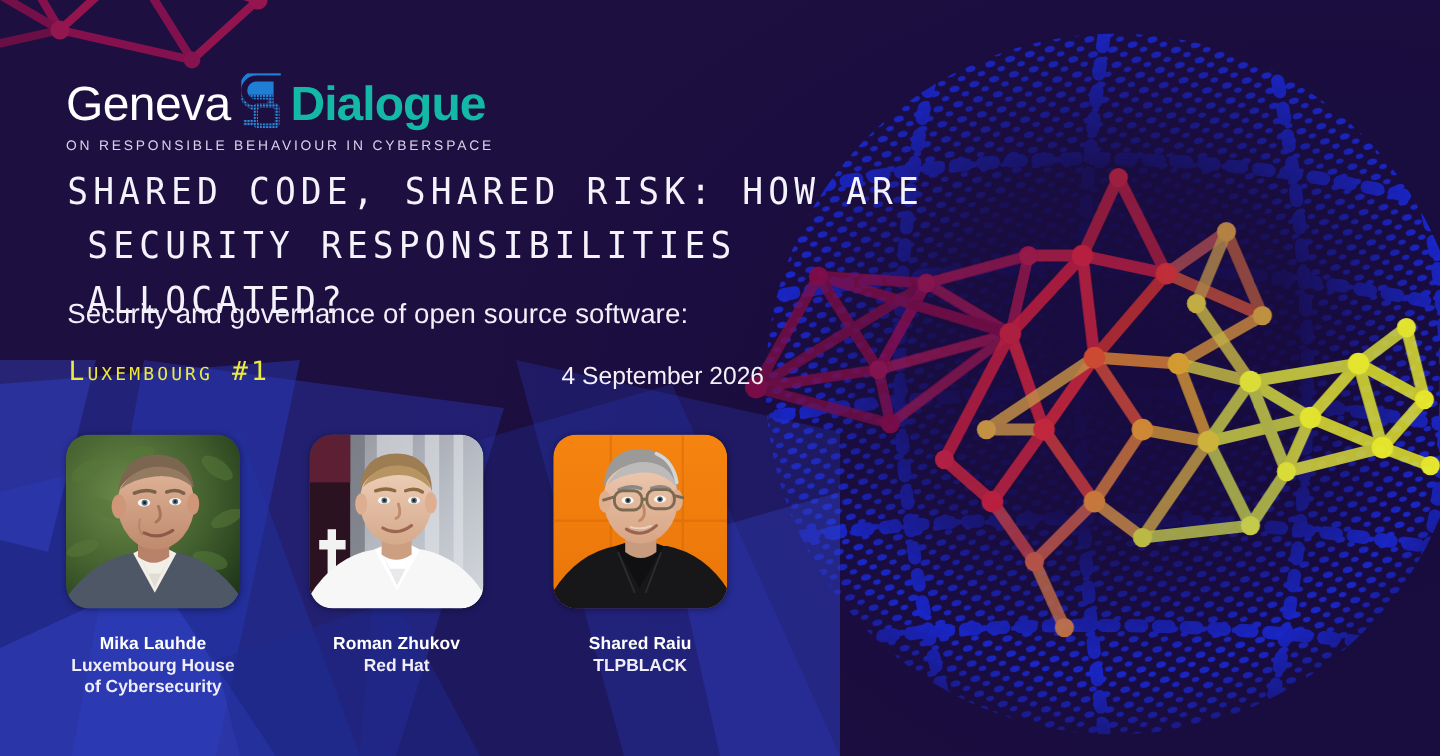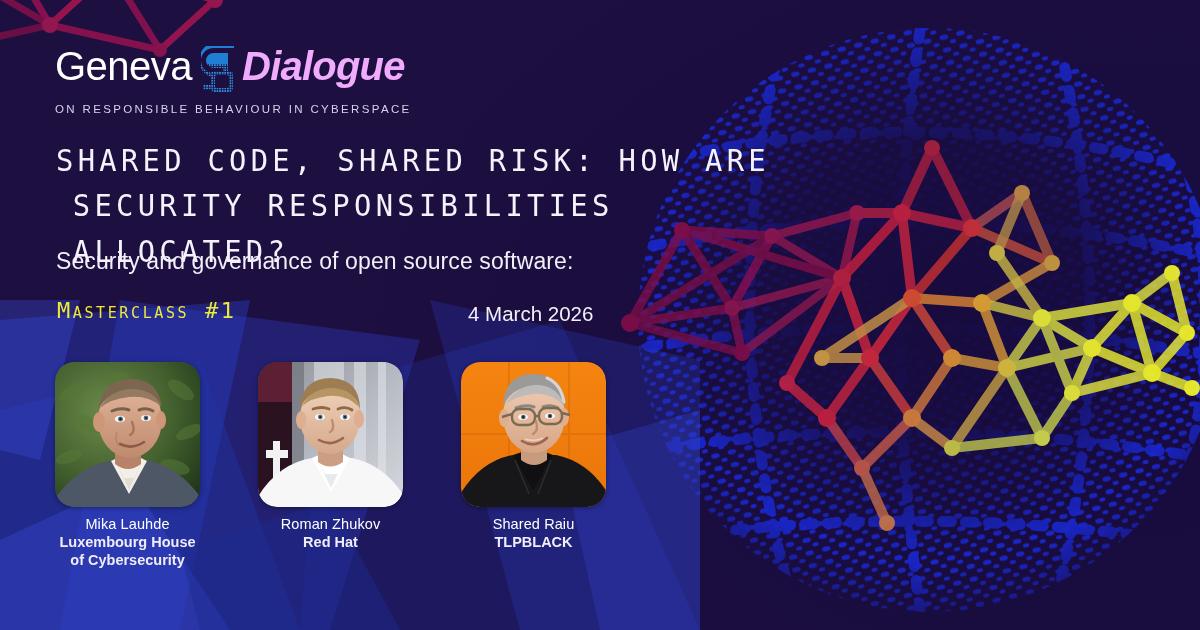--- a/index.html
+++ b/index.html
@@ -23,29 +23,29 @@
       radial-gradient(ellipse 780px 520px at 92% 58%, #170a3c 0%, #190c3e 45%, #1d0f40 100%),
       linear-gradient(120deg,#1e1042 0%, #1d0f40 55%, #180b3a 100%);
   }
   .bg-blue-polys { position:absolute; left:0; bottom:0; width:700px; height:330px; }
   .bg-globe { position:absolute; right:-40px; top:20px; width:620px; height:600px; opacity:.95; }
   .net-main { position:absolute; left:612px; top:118px; width:600px; height:420px; }
   .net-corner { position:absolute; left:-40px; top:-70px; width:300px; height:210px; }
 
   
   .logo-block { position:absolute; left:55px; top:46px; }
-  .logo-row { display:flex; align-items:flex-start; height:48px; }
+  .logo-row { display:flex; align-items:flex-end; height:48px;margin-top:13px; }
   .logo-geneva {
     font-size:40px; font-weight:400; color:#ffffff;
     letter-spacing:-.5px; line-height:1;
   }
   .logo-g { width:34px; height:46px; margin:0 7px 0 9px; display:block; }
   .logo-dialogue {
-    font-size:40px; font-weight:700; color:#f0abfc;
-    letter-spacing:-.8px; line-height:1;font-style:italic;
+    font-size:40px; font-weight:700; color:#14b8a6;
+    letter-spacing:-.8px; line-height:1;
   }
   .logo-tagline {
     margin-top:9px; font-size:11.5px; color:#d8d2e8;
     letter-spacing:2.35px; font-weight:400; white-space:nowrap;text-align:center;
   }
 
   
   .headline {
     position:absolute; left:56px; top:138px; width:830px;
     font-family:"DejaVu Sans Mono", monospace;
@@ -79,21 +79,21 @@
     display:flex; gap:58px;
   }
   .speaker { width:145px; display:flex; flex-direction:column; align-items:center; }
   .portrait {
     width:145px; height:145px; border-radius:19px;
     overflow:hidden; position:relative; flex:none;
     box-shadow:0 1px 5px rgba(0,0,0,.35);
   }
   .portrait svg { display:block; width:145px; height:145px; }
   .sp-name {
-    margin-top:8px; font-size:14.5px; font-weight:400; color:#ffffff;
+    margin-top:21px; font-size:14.5px; font-weight:700; color:#ffffff;
     text-align:center; line-height:1.25; letter-spacing:.1px;
   }
   .sp-org {
     margin-top:1px; font-size:14.5px; font-weight:700; color:#f0edf7;
     text-align:center; line-height:1.22; white-space:pre-line;
   }
 </style>
 </head>
 <body>
 
@@ -333,25 +333,25 @@
   </div>
 
   <h1 class="headline">
     <span class="l1">Shared code, shared risk: How are</span>
     <span class="l2">security responsibilities allocated?</span>
   </h1>
 
   <div class="subtitle">Security and governance of open source software:</div>
 
   <div class="masterclass">
-    <span class="word">Masterclass</span>
+    <span class="word">Luxembourg</span>
     <span>#1</span>
   </div>
 
-  <div class="event-date">4 March 2026</div>
+  <div class="event-date">4 September 2026</div>
 
   <div class="speakers">
 
     <div class="speaker">
       <div class="portrait">
         <svg viewBox="0 0 145 145">
           <defs>
             <radialGradient id="fol1" cx="35%" cy="35%" r="85%">
               <stop offset="0%" stop-color="#6d8a4a"></stop>
                 <stop offset="60%" stop-color="#3f5c2c"></stop>

